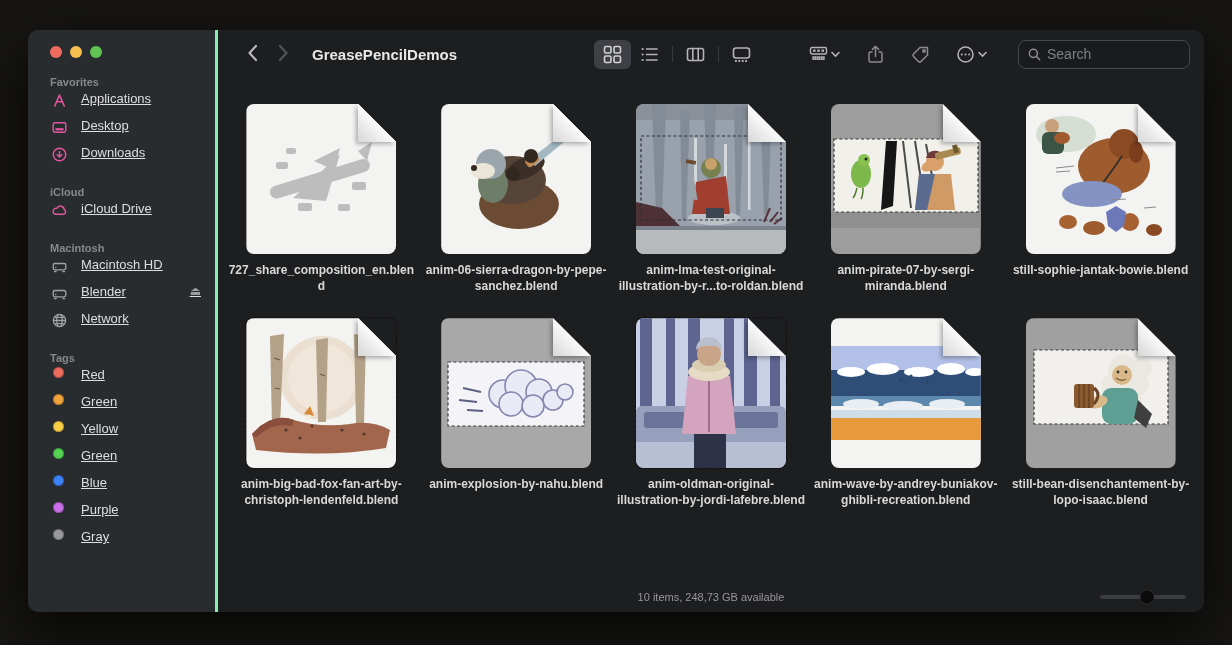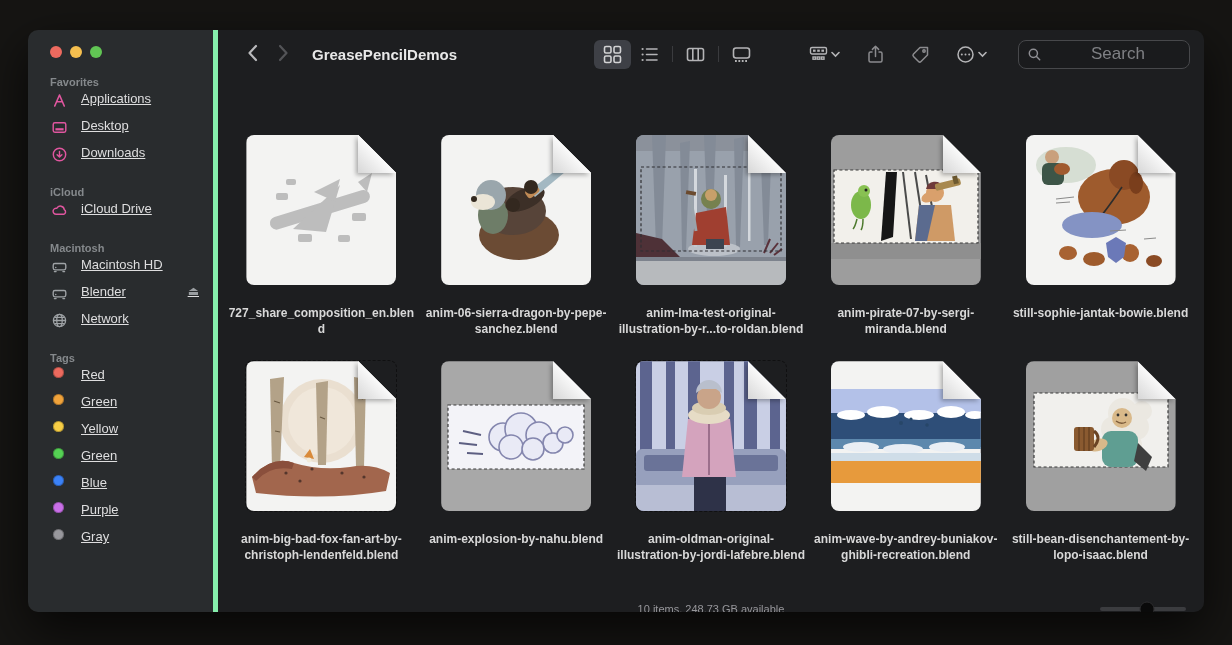--- a/index.html
+++ b/index.html
@@ -3,71 +3,71 @@
 <meta charset="utf-8">
 <style>
   * { margin:0; padding:0; box-sizing:border-box; }
   html,body { width:1232px; height:645px; background:#161513; overflow:hidden;
               font-family:"Liberation Sans", sans-serif; }
   .window { position:absolute; left:28px; top:30px; width:1176px; height:582px;
             border-radius:10px; overflow:hidden; display:flex;
             box-shadow:0 18px 50px rgba(0,0,0,.7); }
   
   .sidebar { width:190px; background:#292c2e; flex-shrink:0; padding:16px 8px 0 14px;
-             border-right:5px solid #86efac; overflow:hidden; }
+             border-right:3px solid #86efac; overflow:hidden; }
   .traffic { display:flex; gap:8px; padding-left:8px; margin-bottom:18px; }
   .dot { width:12px; height:12px; border-radius:50%; }
   .sec-title { font-size:11px; font-weight:700; color:#85898c; margin:14px 0 3px 8px; }
   .side-item { display:flex; gap:13px; height:27px; padding:0 6px 0 8px;
                border-radius:6px; color:#dededf; font-size:13px; cursor:default;text-decoration:underline; }
   .side-item .ic { width:18px; height:18px; flex-shrink:0; display:flex; align-items:center; justify-content:center; }
   .side-item .ic svg { width:17px; height:17px; }
   .pink { color:#e0569f; }
   .gray-ic { color:#9fa3a6; }
   .tag-dot { width:11px; height:11px; border-radius:50%; margin:0 4px 0 3px; flex-shrink:0;
              box-shadow:inset 0 0 0 1px rgba(0,0,0,.25); }
   .eject { margin-left:auto; color:#9a9ea1; font-size:12px; }
   
-  .main { flex:1; background:#1d1e20; position:relative; display:flex; flex-direction:column;gap:31px; }
+  .main { flex:1; background:#1d1e20; position:relative; display:flex; flex-direction:column; }
   .toolbar { height:48px; display:flex; align-items:center; padding:0 14px 0 24px; gap:10px; flex-shrink:0; }
   .navbtn { background:none; border:none; font-size:20px; line-height:1; cursor:pointer; padding:2px 4px; }
   .navbtn svg { width:13px; height:20px; }
   .win-title { color:#e8e8e8; font-size:15px; font-weight:700; margin-left:8px; white-space:nowrap; }
   .view-group { display:flex; align-items:center; margin-left:auto; }
   .viewbtn { border:none; background:transparent; padding:5px 9px; border-radius:6px; cursor:pointer;
              display:flex; align-items:center; }
   .viewbtn.sel { background:#3e4046; }
   .viewbtn svg { width:19px; height:19px; }
   .vdiv { width:1px; height:16px; background:#3a3b3e; margin:0 4px; }
   .tbtn { border:none; background:transparent; padding:4px 5px; border-radius:6px; cursor:pointer;
           display:flex; align-items:center; gap:3px; }
   .tbtn svg { width:19px; height:19px; }
   .tbtn .chev { width:9px; height:7px; }
   .actions { display:flex; align-items:center; gap:16px; margin-left:34px; margin-right:16px; }
   .search-box { display:flex; align-items:center; gap:6px; width:172px; height:29px;
                 border:1px solid #47484b; border-radius:8px; background:#1a1b1d; padding:0 9px; }
   .search-box svg { width:13px; height:13px; flex-shrink:0; }
   .search-box input { flex:1; min-width:0; background:transparent; border:none; outline:none;
-                      color:#dcdcdc; font-size:17px; font-family:"Liberation Sans",sans-serif;margin-left:44px; }
+                      color:#dcdcdc; font-size:14px; font-family:"Liberation Sans",sans-serif; }
   .search-box input::placeholder { color:#7f8084; }
   
   .grid { flex:1; display:grid; grid-template-columns:repeat(5,1fr); align-content:start;
           padding:26px 6px 0; row-gap:24px; }
   .cell { display:flex; flex-direction:column; align-items:center; }
   .file-icon { position:relative; width:150px; height:150px; }
   .doc { position:absolute; inset:0; border-radius:8px;
          clip-path:polygon(0 0, calc(100% - 38px) 0, 100% 38px, 100% 100%, 0 100%); overflow:hidden; }
   .doc-white { background:#f3f3f2; }
   .doc svg { position:absolute; inset:0; width:100%; height:100%; }
   .fold { position:absolute; top:0; right:0; width:38px; height:38px;
           background:linear-gradient(225deg, rgba(0,0,0,0) 49%, #fafafa 50%, #d7d7d7 100%);
           filter:drop-shadow(-2px 2px 2px rgba(0,0,0,.3)); }
   .sel-dash::after { content:""; position:absolute; inset:-1px; border:1.5px dashed rgba(10,10,10,.65);
                      border-radius:8px; pointer-events:none; }
-  .fname { margin-top:21px; width:188px; text-align:center; color:#d8d8d8; font-size:12px;
+  .fname { margin-top:9px; width:188px; text-align:center; color:#d8d8d8; font-size:12px;
            font-weight:600; line-height:1.3; word-break:break-word; }
   
   .statusbar { height:30px; flex-shrink:0; display:flex; align-items:center; justify-content:center;
                position:relative; }
   .status-text { color:#97979b; font-size:11px; }
   .zoom-slider { position:absolute; right:18px; top:50%; transform:translateY(-50%);
                  width:86px; height:4px; background:#3b3c3f; border-radius:2px; cursor:pointer; }
   .zoom-knob { position:absolute; left:55%; top:50%; transform:translate(-50%,-50%);
                width:15px; height:15px; border-radius:50%; background:#0a0a0a;
                border:1px solid #2c2c2e; }

